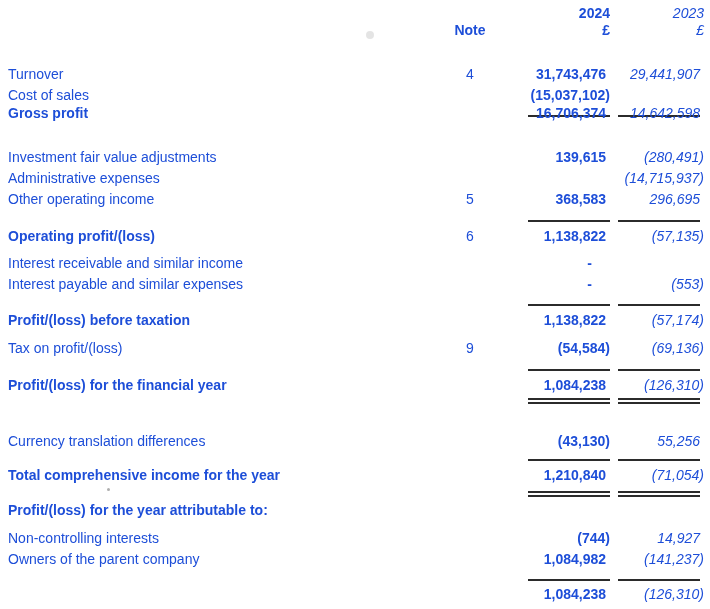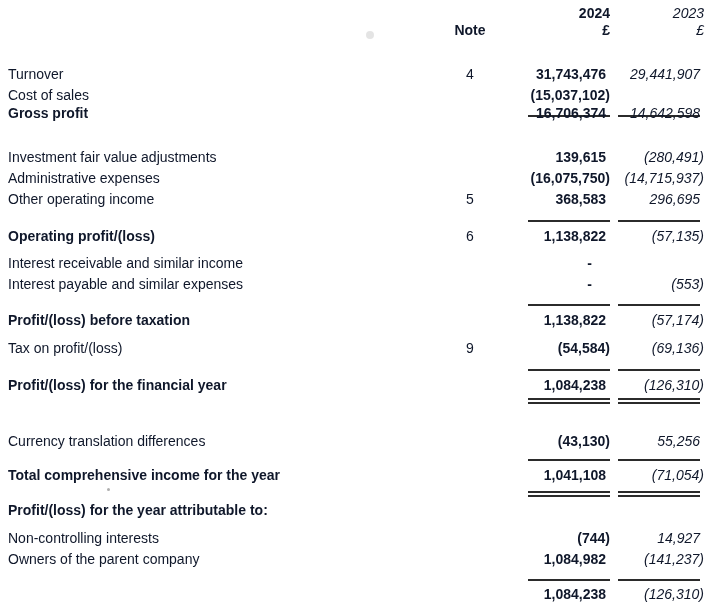--- a/index.html
+++ b/index.html
@@ -8,21 +8,21 @@
     background: #ffffff;
   }
   .sheet {
     position: relative;
     width: 710px;
     height: 609px;
     background: #ffffff;
     font-family: "Liberation Sans", sans-serif;
     font-size: 14px;
     line-height: 16px;
-    color: #0f172a;
+    color: #1d4ed8;
     overflow: hidden;
   }
   .row {
     position: absolute;
     left: 0;
     width: 710px;
     height: 16px;
   }
   .c-label {
     position: absolute;
@@ -123,21 +123,20 @@
   </div>
 
   <div class="row" style="top:149px">
     <span class="c-label">Investment fair value adjustments</span>
     <span class="c-24 np">139,615</span>
     <span class="c-23">(280,491)</span>
   </div>
 
   <div class="row" style="top:170px">
     <span class="c-label">Administrative expenses</span>
-    <span class="c-24">(16,075,750)</span>
     <span class="c-23">(14,715,937)</span>
   </div>
 
   <div class="row" style="top:191px">
     <span class="c-label">Other operating income</span>
     <span class="c-note">5</span>
     <span class="c-24 np">368,583</span>
     <span class="c-23 np">296,695</span>
   </div>
 
@@ -194,21 +193,21 @@
     <span class="c-label">Currency translation differences</span>
     <span class="c-24">(43,130)</span>
     <span class="c-23 np">55,256</span>
   </div>
 
   <div class="rule r24" style="top:459px"></div>
   <div class="rule r23" style="top:459px"></div>
 
   <div class="row" style="top:467px">
     <span class="c-label bold">Total comprehensive income for the year</span>
-    <span class="c-24 np">1,041,108</span>
+    <span class="c-24 np">1,210,840</span>
     <span class="c-23">(71,054)</span>
   </div>
 
   <div class="rule-double r24" style="top:491px"></div>
   <div class="rule-double r23" style="top:491px"></div>
 
   <div class="row" style="top:502px">
     <span class="c-label bold">Profit/(loss) for the year attributable to:</span>
   </div>
 

